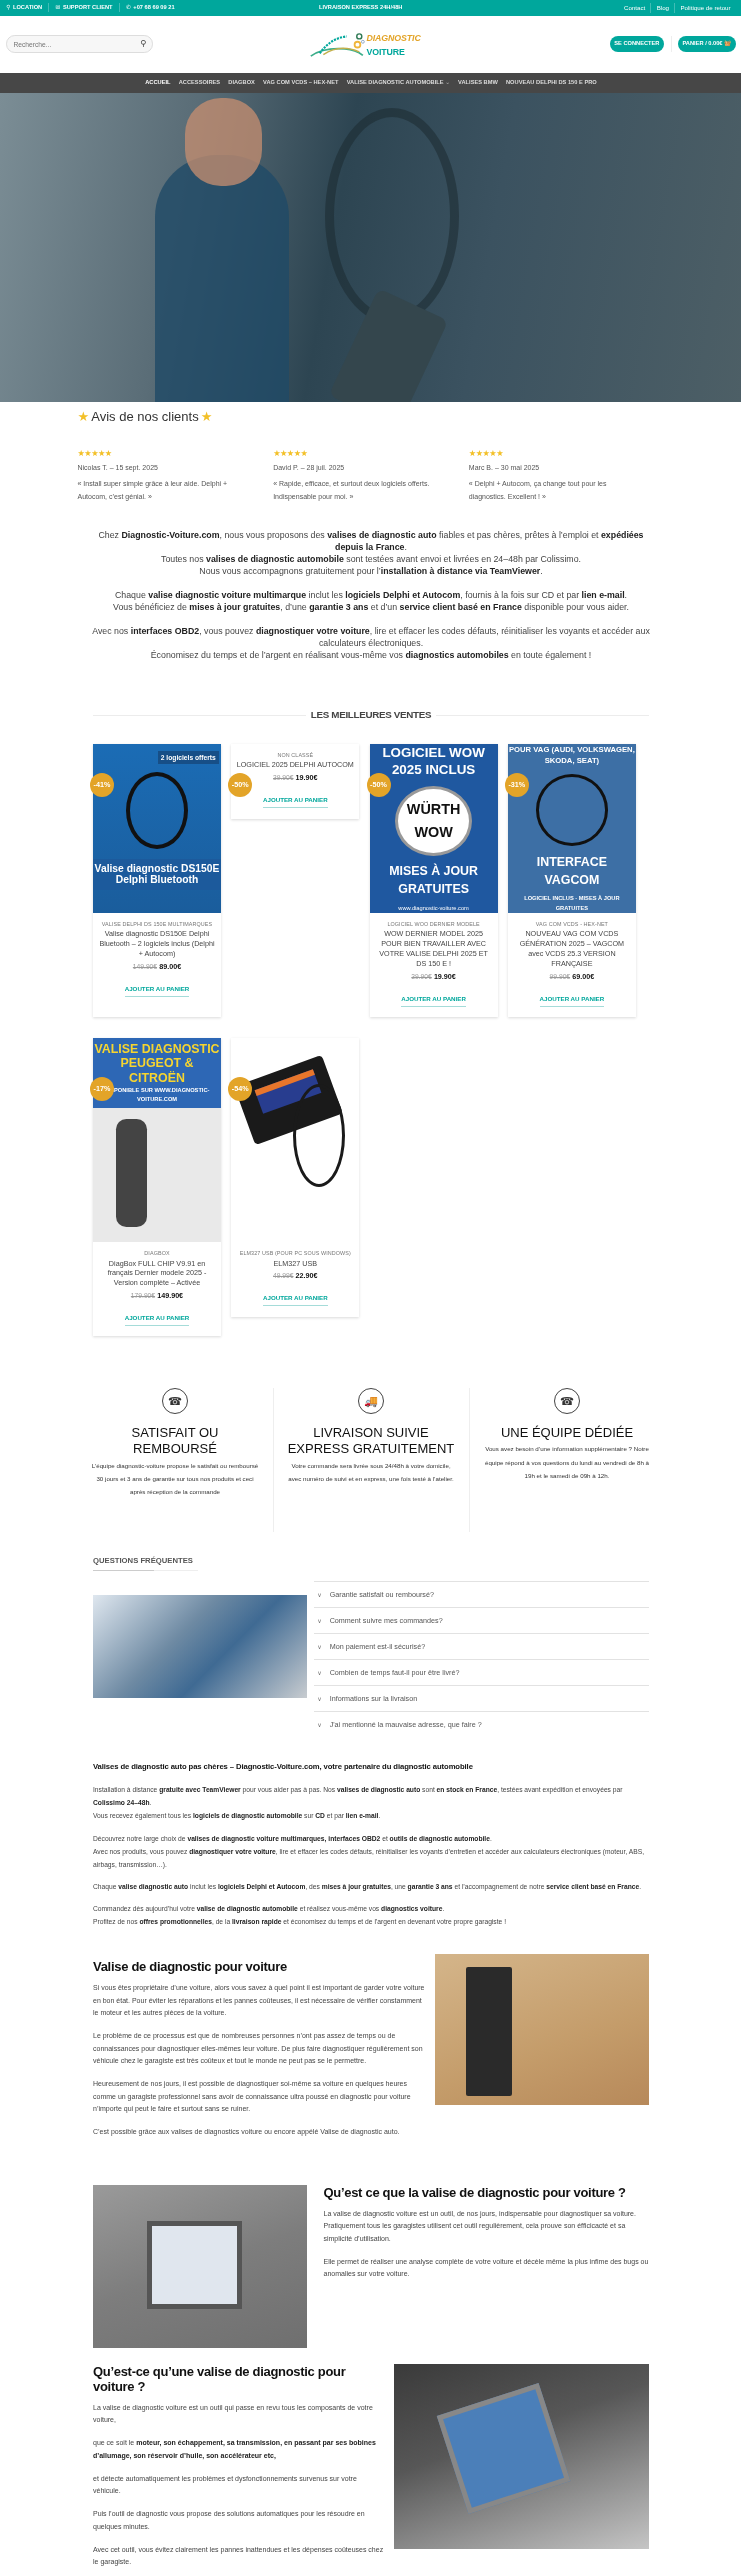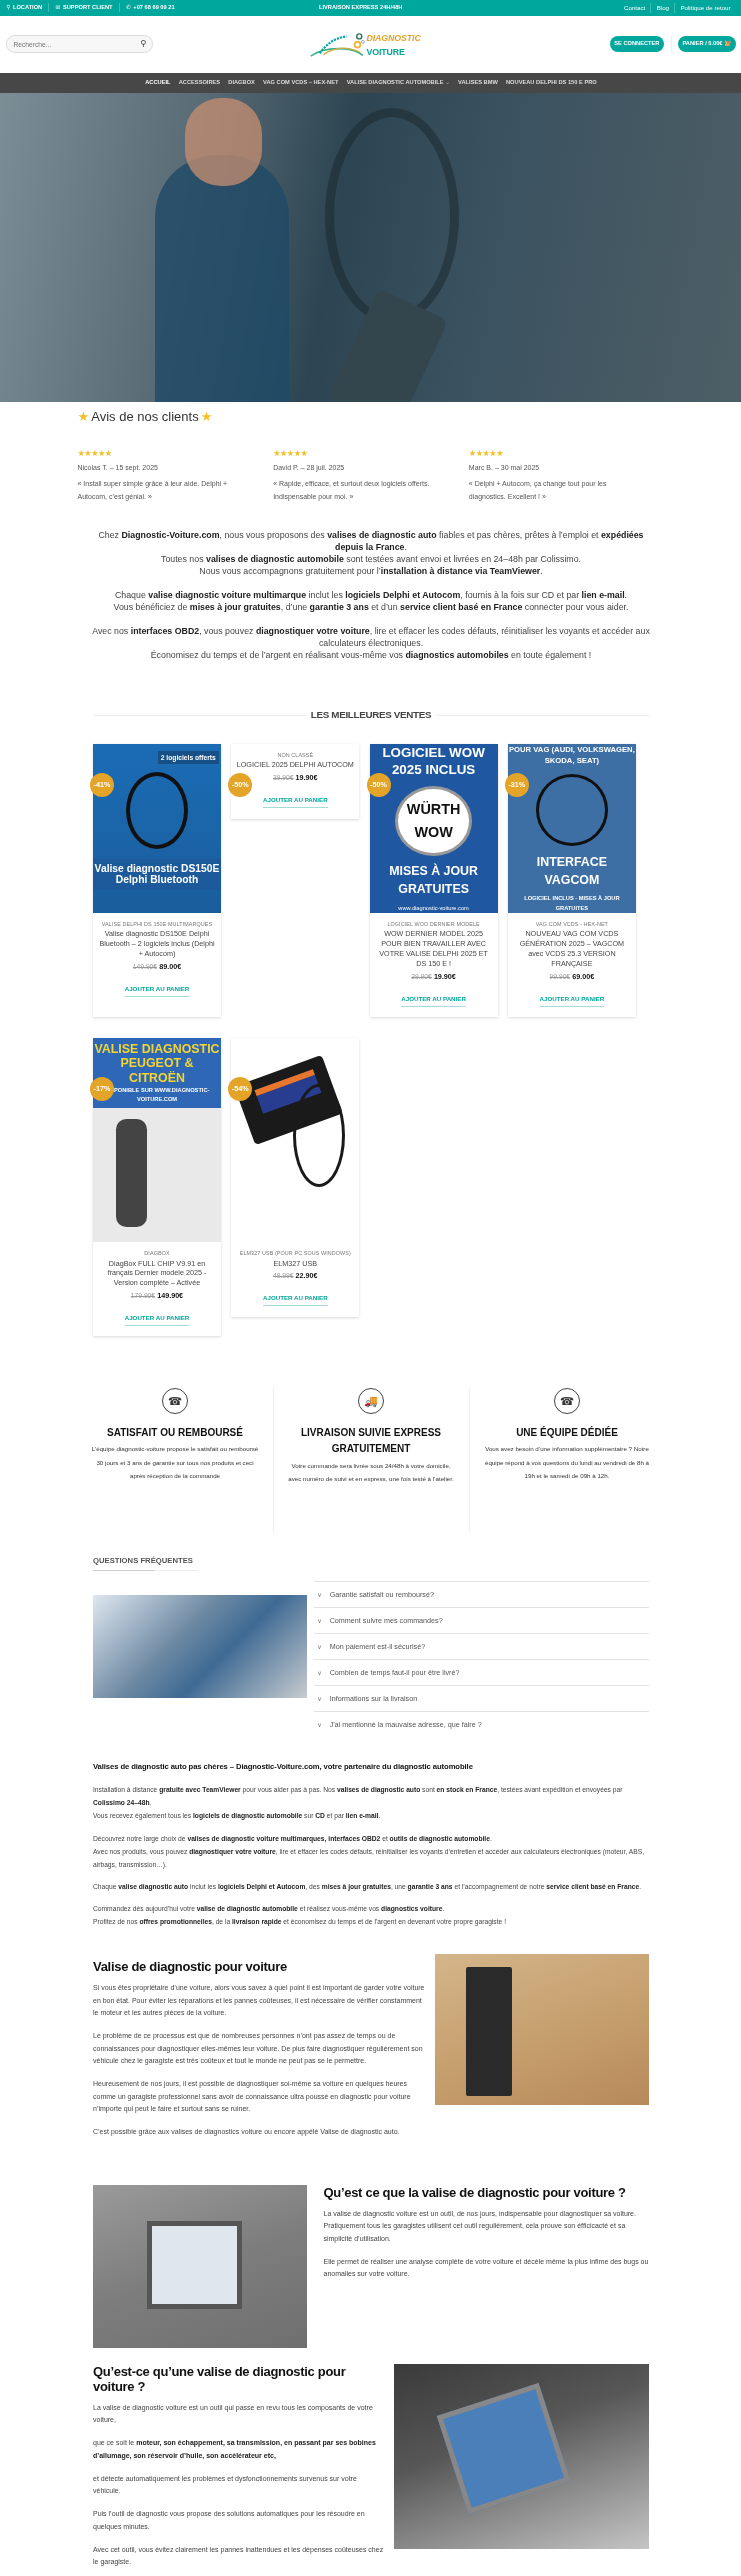--- a/index.html
+++ b/index.html
@@ -79,21 +79,21 @@
   .card .price { margin-top: 2.1px; font-size: 7.2px; }
   .card .price del { color: #999; margin-right: 2.1px; font-size: 6.7px; }
   .card .price strong { color: #111; }
   .card .add { display: inline-block; margin-top: 11.3px; font-size: 6.2px; font-weight: 700; color: #00a79c; text-transform: uppercase; padding-bottom: 2.1px; border-bottom: 1px solid #a5dcd9; }
 
   
   .features { width: 587px; margin: 52px auto 0; display: flex; }
   .feature { flex: 1; text-align: center; padding: 0 13.4px; border-right: 0.5px solid #eee; height: 144px; }
   .feature:last-child { border-right: none; }
   .feature .ficon { width: 26px; height: 26px; margin: 0 auto 10.3px; border: 1px solid #444; border-radius: 50%; display: flex; align-items: center; justify-content: center; font-size: 11.3px; color: #333; }
-  .feature h3 { font-size: 10px; font-weight: 700; color: #111; text-transform: uppercase; line-height: 16.5px; margin-bottom: 1px; }
+  .feature h3 { font-size: 13px; font-weight: 400; color: #111; text-transform: uppercase; line-height: 16.5px; margin-bottom: 1px; }
   .feature p { font-size: 6.2px; color: #333; line-height: 13.4px; }
 
   
   .faq-title { width: 556px; margin: 23px auto 0; }
   .faq-title h4 { font-size: 7.7px; font-weight: 800; color: #555; text-transform: uppercase; }
   .faq-title .uline { width: 105px; height: 1px; background: #eee; margin-top: 2.1px; position: relative; }
   .faq-title .uline::before { content: ""; position: absolute; left: 0; top: 0; width: 61px; height: 1px; background: #ccc; }
   .faq { width: 556px; margin: 10.3px auto 0; display: flex; gap: 7.2px; }
   .faq .photo { width: 105px; height: 99px; margin-top: 14px; background: linear-gradient(135deg, #dfe7ef 0%, #6e8aa3 40%, #3f6a93 60%, #c8ccd0 100%); flex-shrink: 0; width: 214px; height: 103px; }
   .faq .list { flex: 1; margin-left: 0; }
@@ -214,21 +214,21 @@
 </div>
 
 <div class="intro">
   <p>
     <span>Chez </span><b>Diagnostic-Voiture.com</b><span>, nous vous proposons des </span><b>valises de diagnostic auto</b><span> fiables et pas chères, prêtes à l’emploi et </span><b>expédiées depuis la France</b><span>.</span><br>
     <span>Toutes nos </span><b>valises de diagnostic automobile</b><span> sont testées avant envoi et livrées en 24–48h par Colissimo.</span><br>
     <span>Nous vous accompagnons gratuitement pour l’</span><b>installation à distance via TeamViewer</b><span>.</span>
   </p>
   <p>
     <span>Chaque </span><b>valise diagnostic voiture multimarque</b><span> inclut les </span><b>logiciels Delphi et Autocom</b><span>, fournis à la fois sur CD et par </span><b>lien e-mail</b><span>.</span><br>
-    <span>Vous bénéficiez de </span><b>mises à jour gratuites</b><span>, d’une </span><b>garantie 3 ans</b><span> et d’un </span><b>service client basé en France</b><span> connecter pour vous aider.</span>
+    <span>Vous bénéficiez de </span><b>mises à jour gratuites</b><span>, d’une </span><b>garantie 3 ans</b><span> et d’un </span><b>service client basé en France</b><span> disponible pour vous aider.</span>
   </p>
   <p>
     <span>Avec nos </span><b>interfaces OBD2</b><span>, vous pouvez </span><b>diagnostiquer votre voiture</b><span>, lire et effacer les codes défauts, réinitialiser les voyants et accéder aux calculateurs électroniques.</span><br>
     <span>Économisez du temps et de l’argent en réalisant vous-même vos </span><b>diagnostics automobiles</b><span> en toute également !</span>
   </p>
 </div>
 
 <div class="sec-title" style="margin-top:46px;">
     <span>Les meilleures ventes</span>
   </div>

